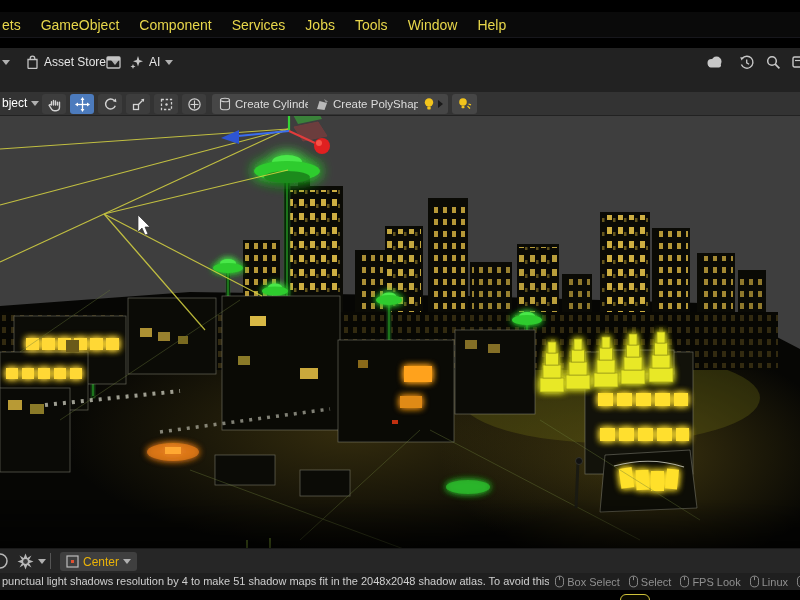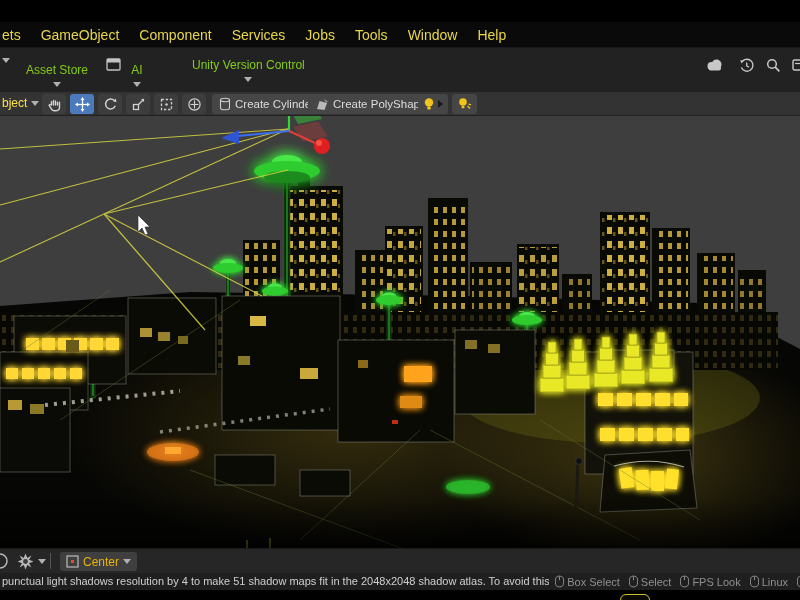--- a/index.html
+++ b/index.html
@@ -9,46 +9,46 @@
 
   
   .titlebar { position:absolute; left:0; top:0; width:800px; height:22px;
               background:#8f92f7; display:flex; align-items:center; }
   .titlebar .title { font-size:13px; color:#07072e; padding-left:4px; white-space:nowrap; }
   .win-min { position:absolute; right:0; top:0; width:42px; height:22px; background:#050508;
              display:flex; align-items:center; justify-content:center; }
   .win-min .dash { width:15px; height:3px; background:#e8d400; }
 
   
-  .menubar { position:absolute; left:0; top:22px; width:800px; height:26px; background:#0a0a0a;
+  .menubar { position:absolute; left:0; top:12px; width:800px; height:26px; background:#0a0a0a;
              display:flex; align-items:center; border-bottom:1px solid #17171c; }
   .menubar span { font-size:14px; color:#e8d74b; padding:0 10px; white-space:nowrap; cursor:default; }
   .menubar span:first-child { padding-left:2px; }
 
   
   .maintoolbar { position:absolute; left:0; top:48px; width:800px; height:44px; background:#222222; }
-  .tb-item { position:absolute; top:10px; height:20px; display:flex; align-items:center; gap:5px;
-             color:#84cc16; font-size:12px; white-space:nowrap;flex-direction:column; }
+  .tb-item { position:absolute; top:4px; height:20px; display:flex; align-items:center; gap:5px;
+             color:#e5e5e5; font-size:12px; white-space:nowrap; }
   .caret { width:0; height:0; border-left:4px solid transparent; border-right:4px solid transparent;
            border-top:5px solid #b0b0b0; display:inline-block; }
   .playgroup { position:absolute; left:464px; top:52px; display:flex; gap:3px; }
   .pbtn { width:25px; height:19px; background:#3e3e3e; border-radius:2px;
           display:flex; align-items:center; justify-content:center; }
   .icn-play { width:0; height:0; border-top:5px solid transparent; border-bottom:5px solid transparent;
               border-left:8px solid #d8d8d8; }
   .icn-pause { display:flex; gap:3px; } .icn-pause i { width:3px; height:10px; background:#d8d8d8; }
   .icn-step { display:flex; align-items:center; gap:1px; }
   .icn-step .t { width:0; height:0; border-top:5px solid transparent; border-bottom:5px solid transparent;
                  border-left:7px solid #d8d8d8; }
   .icn-step .b { width:2px; height:10px; background:#d8d8d8; }
 
   
   .scenetoolbar { position:absolute; left:0; top:92px; width:800px; height:24px; background:#333333;
                   border-bottom:1px solid #222; }
-  .st-label { position:absolute; left:2px; top:4px; color:#fde047; font-size:12px;
+  .st-label { position:absolute; left:2px; top:4px; color:#ffffff; font-size:12px;
               display:flex; align-items:center; gap:4px; }
   .toolbtn { position:absolute; top:2px; width:24px; height:20px; background:#3d3d3d; border-radius:3px;
              display:flex; align-items:center; justify-content:center; }
   .toolbtn.sel { background:#4c7bbd; }
   .createbtn { position:absolute; top:2px; height:20px; background:#464646; border-radius:3px;
                display:flex; align-items:center; gap:4px; padding:0 7px;
                color:#dcdcdc; font-size:11.5px; white-space:nowrap; }
   .bulbbtn { position:absolute; top:2px; height:20px; background:#464646; border-radius:3px;
              display:flex; align-items:center; gap:3px; padding:0 5px; }
 
@@ -116,24 +116,20 @@
 
     <div class="tb-item" style="left:130px;align-items:center;">
       <svg width="14" height="14" viewBox="0 0 14 14">
         <polygon points="8,1 9.3,5 13,6.3 9.3,7.6 8,11.6 6.7,7.6 3,6.3 6.7,5" fill="#c4c4c4"></polygon>
         <polygon points="3,9 3.7,10.8 5.5,11.5 3.7,12.2 3,14 2.3,12.2 0.5,11.5 2.3,10.8" fill="#c4c4c4"></polygon>
       </svg>
       <span>AI</span>
       <span class="caret"></span>
     </div>
 
-    <div class="tb-item" style="left:192px;">
-      <span>Unity Version Control</span>
-      <span class="caret"></span>
-    </div>
 
     <div class="playgroup">
       <div class="pbtn">
           <span class="icn-play"></span>
         </div>
       <div class="pbtn">
           <span class="icn-pause">
             <i></i>
             <i></i>
           </span>

